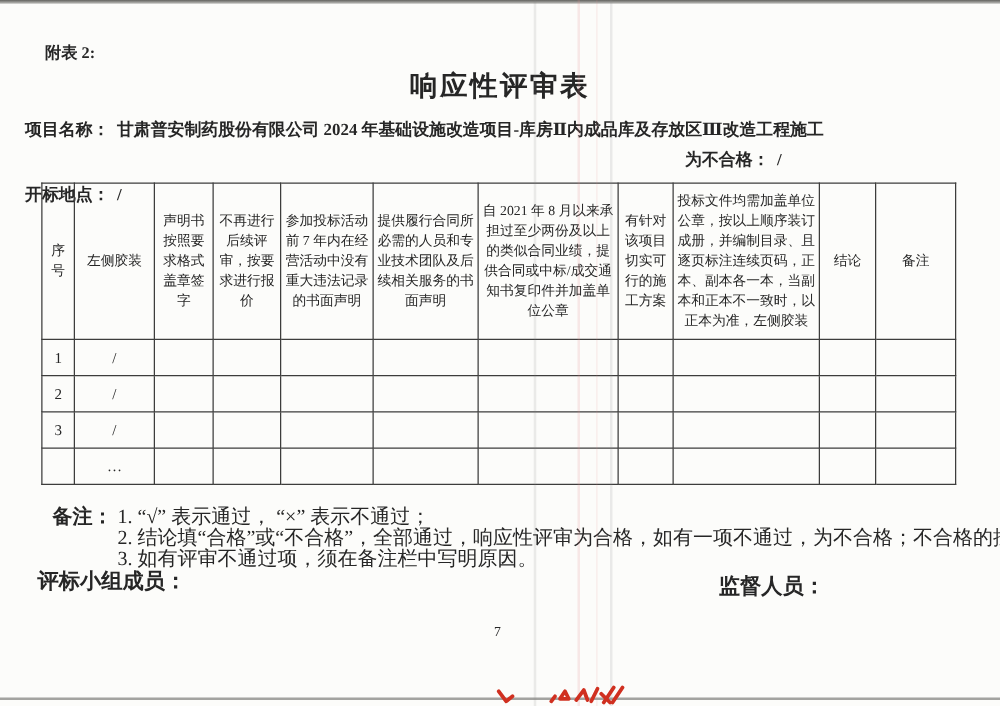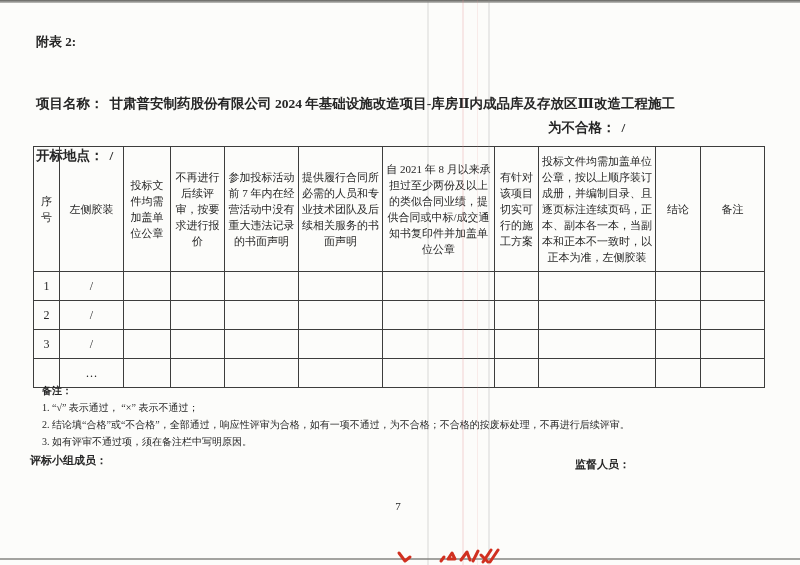--- a/index.html
+++ b/index.html
@@ -18,57 +18,58 @@
     background: #93938f; opacity: .85; }
   .crease { position: absolute; top: 0; height: 565px; pointer-events: none; z-index: 6; }
   .crease.c1 { left: 427px; width: 2px; background: rgba(130,130,130,.14); }
   .crease.c2 { left: 462px; width: 2px; background: rgba(225,140,140,.18); }
   .crease.c3 { left: 477px; width: 1px; background: rgba(225,140,140,.15); }
   .crease.c4 { left: 488px; width: 2px; background: rgba(140,140,140,.17); }
 
   .appendix { position: absolute; top: 33px; left: 36px; font-size: 13px; font-weight: 600; }
   .title { position: absolute; top: 54px; left: 0; width: 100%; text-align: center;
     font-size: 22px; font-weight: 700; letter-spacing: 2px; }
-  .meta-line { position: absolute; left: 36px; font-size: 13.5px; white-space: nowrap; }
+  .meta-line { position: absolute; left: 20px; font-size: 13.5px; white-space: nowrap; }
   .meta-line .lbl { font-weight: 700; }
   .meta-line .val { font-weight: 600; padding-left: 6px; }
   .line-project { top: 95px; }
   .line-location { top: 119px; margin-top: 28px; }
   .line-date { position: absolute; left: 548px; top: 119px; font-size: 13.5px; white-space: nowrap; }
   .line-date .lbl { font-weight: 700; }
   .line-date .val { font-weight: 600; padding-left: 6px; }
 
   table.review { position: absolute; left: 33px; top: 146px; width: 731px;
     border-collapse: collapse; table-layout: fixed; }
   .review th, .review td { border: 1px solid #3d3d3c; padding: 1px 2px;
     text-align: center; vertical-align: middle; overflow: hidden; }
   .review thead tr { height: 125px; }
   .review th { font-size: 11px; font-weight: 500; line-height: 16px; word-break: break-all; }
   .review tbody tr { height: 29px; }
   .review td { font-size: 12px; word-break: break-all; }
 
-  .notes { position: absolute; left: 42px; top: 382px; width: 740px; display: flex;
-    font-size: 10px; line-height: 17px; flex-direction: column; }
+  .notes { position: absolute; left: 42px; top: 405px; width: 740px; display: flex;
+    font-size: 16px; line-height: 17px; }
   .notes .lbl { font-weight: 700; white-space: nowrap; margin-right: 4px; }
   .notes .items div { white-space: nowrap; }
 
-  .sig { position: absolute; font-size: 11px; font-weight: 700; white-space: nowrap; }
+  .sig { position: absolute; font-size: 17px; font-weight: 700; white-space: nowrap; }
   .sig-team { left: 30px; top: 453px; }
   .sig-supervisor { left: 575px; top: 457px; }
   .page-num { position: absolute; left: 0; top: 500px; width: 796px; text-align: center;
     font-size: 11px; }
   .stamp { position: absolute; left: 393px; top: 544px; width: 115px; height: 20px; z-index: 7; }
 </style>
 </head>
 <body>
 
 <div class="page">
   <div class="edge-top"></div>
 
   <div class="appendix">附表 2:</div>
+  <div class="title">响应性评审表</div>
 
   <div class="meta-line line-project">
     <span class="lbl">项目名称：</span><span class="val">甘肃普安制药股份有限公司 2024 年基础设施改造项目-库房Ⅱ内成品库及存放区Ⅲ改造工程施工</span>
   </div>
   <div class="meta-line line-location">
     <span class="lbl">开标地点：</span><span class="val">/</span>
   </div>
   <div class="line-date">
     <span class="lbl">为不合格：</span><span class="val">/</span>
   </div>
@@ -84,21 +85,21 @@
         <col style="width:112px">
         <col style="width:44px">
       <col style="width:117px">
         <col style="width:45px">
         <col style="width:64px">
     </colgroup>
     <thead>
       <tr>
         <th>序号</th>
         <th>左侧胶装</th>
-        <th>投标文件均需加盖单位公章</th>
+        <th>声明书按照要求格式盖章签字</th>
         <th>不再进行后续评审，按要求进行报价</th>
         <th>参加投标活动前 7 年内在经营活动中没有重大违法记录的书面声明</th>
         <th>提供履行合同所必需的人员和专业技术团队及后续相关服务的书面声明</th>
         <th>自 2021 年 8 月以来承担过至少两份及以上的类似合同业绩，提供合同或中标/成交通知书复印件并加盖单位公章</th>
         <th>有针对该项目切实可行的施工方案</th>
         <th>投标文件均需加盖单位公章，按以上顺序装订成册，并编制目录、且逐页标注连续页码，正本、副本各一本，当副本和正本不一致时，以正本为准，左侧胶装</th>
         <th>结论</th>
         <th>备注</th>
       </tr>
     </thead>

